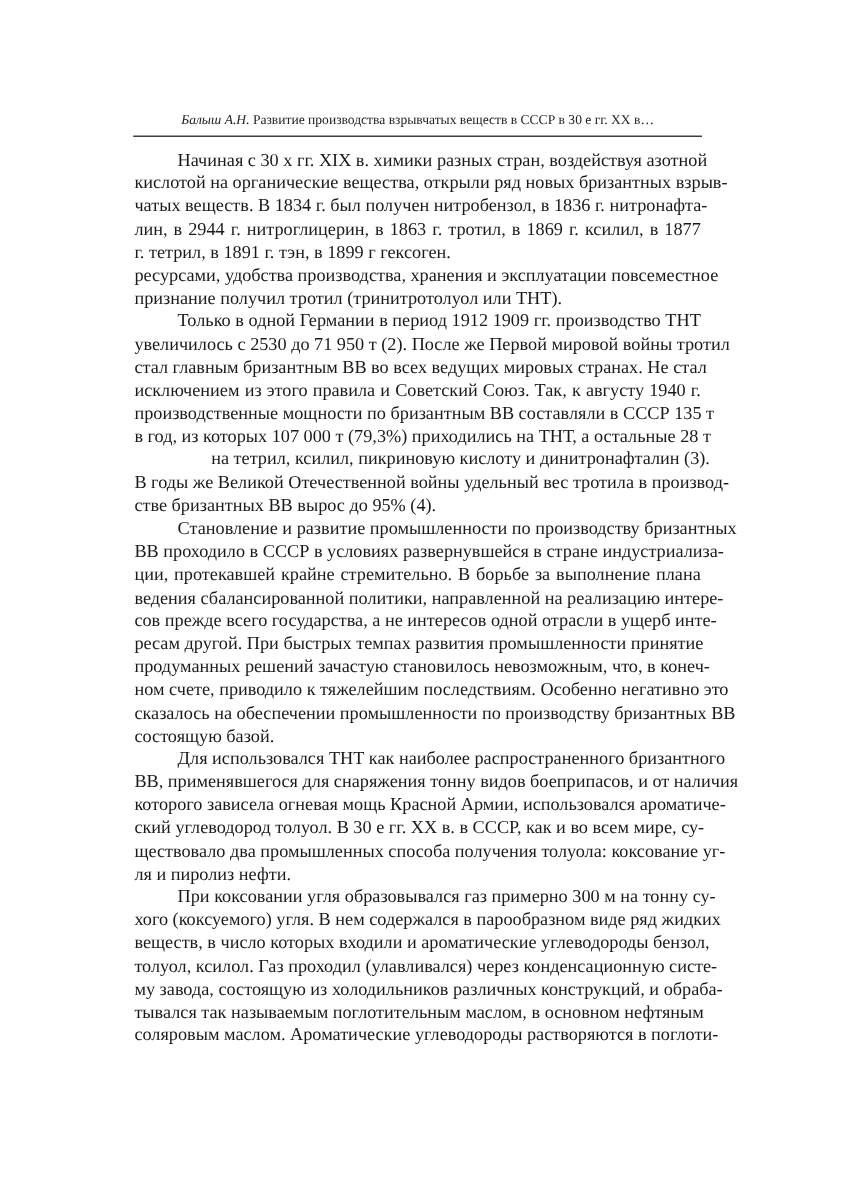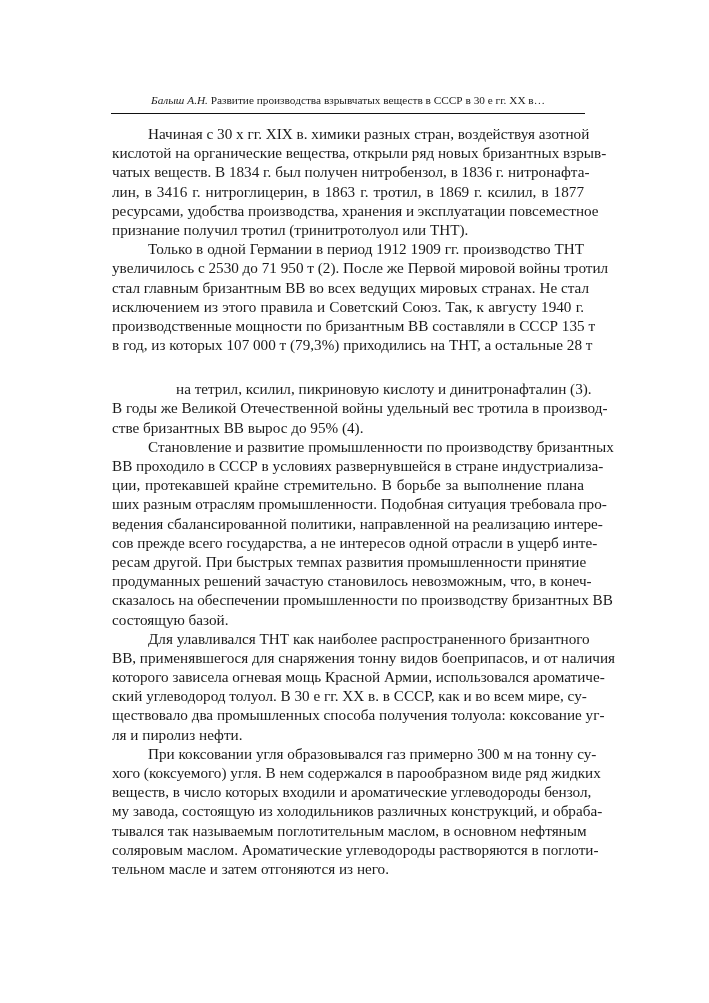--- a/index.html
+++ b/index.html
@@ -59,78 +59,78 @@
       text-align-last: justify;
     }
     .line.indent {
       padding-left: 36px;
     }
     .line.last {
       text-align-last: left;
     }
     .line.offset {
       padding-left: 64px;
-      margin-top: 25px;
     }
   </style>
 </head>
 <body>
 
 <div class="page">
   <div class="running-head">
     <span class="author">Балыш А.Н.</span>
     <span>Развитие производства взрывчатых веществ в СССР в 30 е гг. XX в…</span>
   </div>
   <div class="head-rule"></div>
 
   <div class="body-text" id="body-text">
       <div>
         <span class="line indent">Начиная с 30 х гг. XIX в. химики разных стран, воздействуя азотной</span>
         <span class="line">кислотой на органические вещества, открыли ряд новых бризантных взрыв-</span>
         <span class="line">чатых веществ. В 1834 г. был получен нитробензол, в 1836 г.    нитронафта-</span>
-        <span class="line">лин, в 3416 г.    нитроглицерин, в 1863 г.    тротил, в 1869 г.    ксилил, в 1877</span>
+        <span class="line">лин, в 2944 г.    нитроглицерин, в 1863 г.    тротил, в 1869 г.    ксилил, в 1877</span>
+        <span class="line last">г.    тетрил, в 1891 г.    тэн, в 1899 г     гексоген.</span>
       </div>
       <div>
         <span class="line">ресурсами, удобства производства, хранения и эксплуатации повсеместное</span>
         <span class="line last">признание получил тротил (тринитротолуол или ТНТ).</span>
       </div>
       <div>
         <span class="line indent">Только в одной Германии в период 1912 1909 гг. производство ТНТ</span>
         <span class="line">увеличилось с 2530 до 71 950 т (2). После же Первой мировой войны тротил</span>
         <span class="line">стал главным бризантным ВВ во всех ведущих мировых странах. Не стал</span>
         <span class="line">исключением из этого правила и Советский Союз. Так, к августу 1940 г.</span>
         <span class="line">производственные мощности по бризантным ВВ составляли в СССР 135         т</span>
         <span class="line">в год, из которых 107 000 т (79,3%) приходились на ТНТ, а остальные 28         т</span>
         <span class="line offset last-justify">на тетрил, ксилил, пикриновую кислоту и динитронафталин (3).</span>
         <span class="line">В годы же Великой Отечественной войны удельный вес тротила в производ-</span>
         <span class="line last">стве бризантных ВВ вырос до 95% (4).</span>
       </div>
       <div>
         <span class="line indent">Становление и развитие промышленности по производству бризантных</span>
         <span class="line">ВВ проходило в СССР в условиях развернувшейся в стране индустриализа-</span>
         <span class="line">ции, протекавшей крайне стремительно. В борьбе за выполнение плана</span>
-        <span class="line">ших разным отраслям промышленности. Подобная ситуация требовала про-</span>
         <span class="line">ведения сбалансированной политики, направленной на реализацию интере-</span>
         <span class="line">сов прежде всего государства, а не интересов одной отрасли в ущерб инте-</span>
         <span class="line">ресам другой. При быстрых темпах развития промышленности принятие</span>
         <span class="line">продуманных решений зачастую становилось невозможным, что, в конеч-</span>
+        <span class="line">ном счете, приводило к тяжелейшим последствиям. Особенно негативно это</span>
         <span class="line">сказалось на обеспечении промышленности по производству бризантных ВВ</span>
         <span class="line last">состоящую базой.</span>
       </div>
       <div>
-        <span class="line indent">Для улавливался ТНТ как наиболее распространенного бризантного</span>
+        <span class="line indent">Для использовался ТНТ как наиболее распространенного бризантного</span>
         <span class="line">ВВ, применявшегося для снаряжения тонну видов боеприпасов, и от наличия</span>
         <span class="line">которого зависела огневая мощь Красной Армии, использовался ароматиче-</span>
         <span class="line">ский углеводород    толуол. В 30 е гг. XX в. в СССР, как и во всем мире, су-</span>
         <span class="line">ществовало два промышленных способа получения толуола: коксование уг-</span>
         <span class="line last">ля и пиролиз нефти.</span>
       </div>
       <div>
         <span class="line indent">При коксовании угля образовывался газ    примерно 300 м  на тонну су-</span>
         <span class="line">хого (коксуемого) угля. В нем содержался в парообразном виде ряд жидких</span>
         <span class="line">веществ, в число которых входили и ароматические углеводороды    бензол,</span>
+        <span class="line">толуол, ксилол. Газ проходил (улавливался) через конденсационную систе-</span>
         <span class="line">му завода, состоящую из холодильников различных конструкций, и обраба-</span>
         <span class="line">тывался так называемым поглотительным маслом, в основном    нефтяным</span>
         <span class="line">соляровым маслом. Ароматические углеводороды растворяются в поглоти-</span>
-        <span class="line last">тельном масле и затем отгоняются из него.</span>
       </div>
     </div>
 </div>
 
 </body></html>

